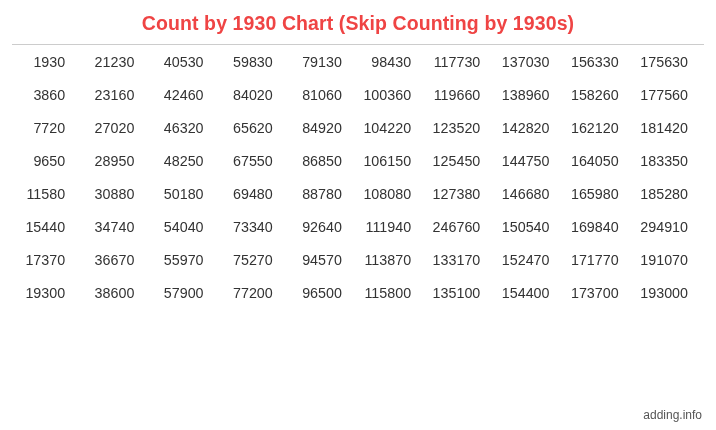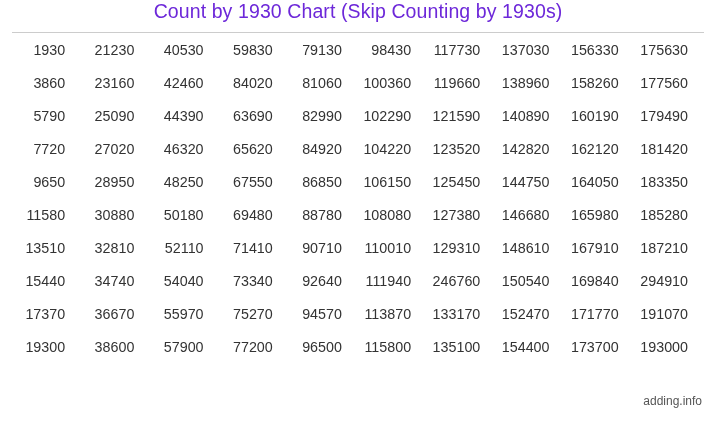--- a/index.html
+++ b/index.html
@@ -16,22 +16,23 @@
   }
   .page {
     width: 716px;
     height: 430px;
     position: relative;
     box-sizing: border-box;
   }
   .title {
     text-align: center;
     font-size: 19.5px;
-    font-weight: normal;
-    color: #6d28d9;
+    font-weight: bold;
+    color: #ef4444;
+    padding-top: 12px;
     letter-spacing: 0.1px;
   }
   .rule {
     border-top: 1px solid #cccccc;
     margin: 9px 12px 0 12px;
   }
   table.grid {
     border-collapse: collapse;
     width: 692px;
     margin: 0 4px;
@@ -41,21 +42,21 @@
     font-size: 14.3px;
     color: #333333;
     text-align: right;
     padding: 8.5px 8px 8.5px 0;
     white-space: nowrap;
     font-family: "Liberation Sans", sans-serif;
   }
   .footer {
     position: absolute;
     right: 14px;
-    bottom: 22px;
+    bottom: 8px;
     font-size: 12px;
     color: #555555;
   }
 </style>
 </head>
 <body>
 
 <div class="page">
 
   <div class="title">Count by 1930 Chart (Skip Counting by 1930s)</div>
@@ -82,32 +83,20 @@
         <td>42460</td>
         <td>84020</td>
         <td>81060</td>
         <td>100360</td>
         <td>119660</td>
         <td>138960</td>
         <td>158260</td>
         <td>177560</td>
       </tr>
       <tr>
-        <td>5790</td>
-        <td>25090</td>
-        <td>44390</td>
-        <td>63690</td>
-        <td>82990</td>
-        <td>102290</td>
-        <td>121590</td>
-        <td>140890</td>
-        <td>160190</td>
-        <td>179490</td>
-      </tr>
-      <tr>
         <td>7720</td>
         <td>27020</td>
         <td>46320</td>
         <td>65620</td>
         <td>84920</td>
         <td>104220</td>
         <td>123520</td>
         <td>142820</td>
         <td>162120</td>
         <td>181420</td>
@@ -128,32 +117,20 @@
         <td>11580</td>
         <td>30880</td>
         <td>50180</td>
         <td>69480</td>
         <td>88780</td>
         <td>108080</td>
         <td>127380</td>
         <td>146680</td>
         <td>165980</td>
         <td>185280</td>
-      </tr>
-      <tr>
-        <td>13510</td>
-        <td>32810</td>
-        <td>52110</td>
-        <td>71410</td>
-        <td>90710</td>
-        <td>110010</td>
-        <td>129310</td>
-        <td>148610</td>
-        <td>167910</td>
-        <td>187210</td>
       </tr>
       <tr>
         <td>15440</td>
         <td>34740</td>
         <td>54040</td>
         <td>73340</td>
         <td>92640</td>
         <td>111940</td>
         <td>246760</td>
         <td>150540</td>

